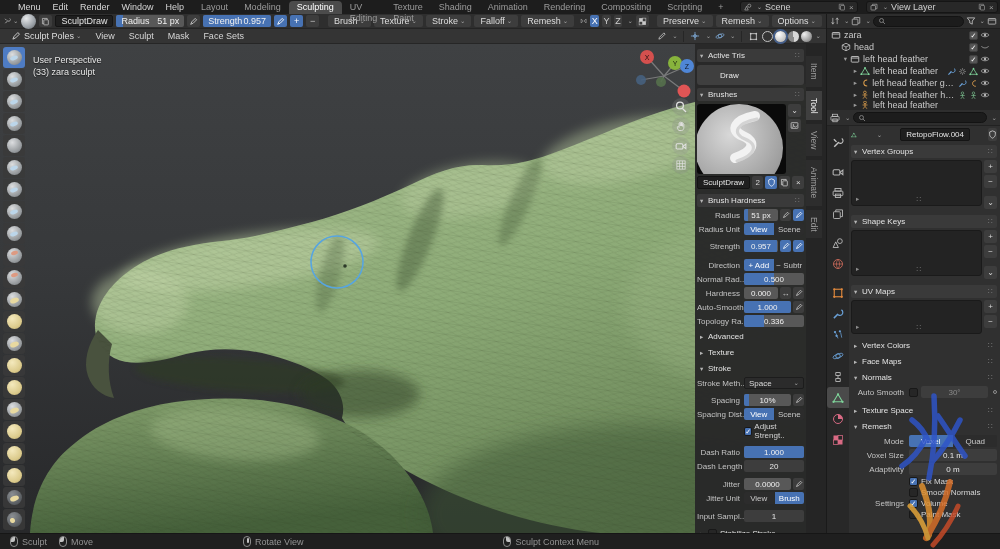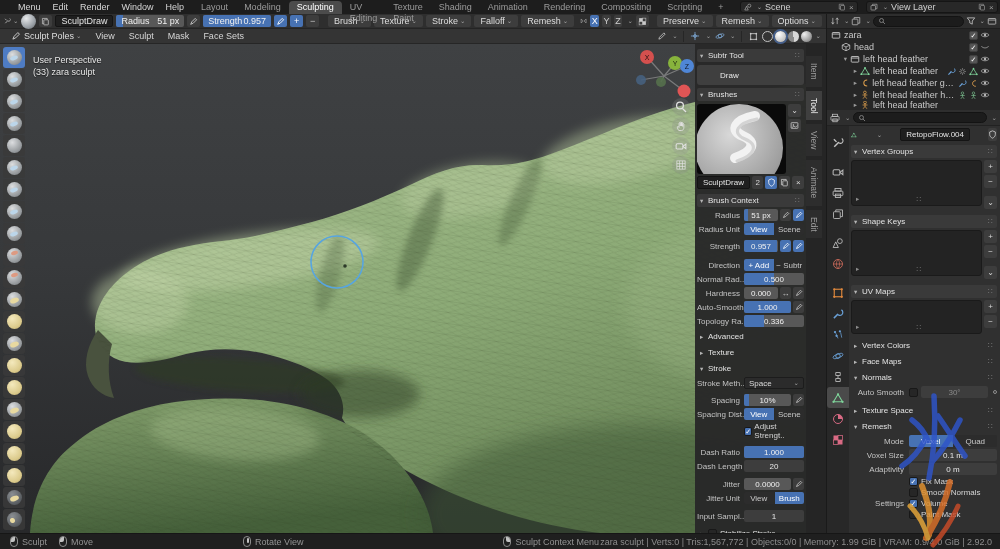--- a/index.html
+++ b/index.html
@@ -608,21 +608,21 @@
   <div class="tbtn">
       <span class="sph d">
         <i class="ay" style="width:5px;height:5px"></i>
       </span>
     </div>
 </div>
 
 <div id="npanel">
   <div class="ph">
     <span class="tri">▾</span>
-    <span>Subtr Tool</span>
+    <span>Active Tris</span>
     <span class="grip">∷</span>
   </div>
   <div style="display:flex;align-items:center;gap:5px;background:#3f3f3f;border-radius:3px;margin-top:3px;height:20px;padding:0 4px">
     <span style="width:14px;height:14px;border-radius:50%;background:radial-gradient(circle at 35% 30%,#e6e8ea,#9aa0a6 60%,#60646 8);flex:none"></span>
     <span style="color:#e8e8e8">Draw</span>
   </div>
   <div class="ph">
     <span class="tri">▾</span>
     <span>Brushes</span>
     <span class="grip">∷</span>
@@ -663,21 +663,21 @@
     <span class="sq">
         <svg class="ic" style="width:9px;height:9px">
           <use href="#i-copy"></use>
         </svg>
       </span>
     <span class="sq">×</span>
   </div>
 
   <div class="ph" style="margin-top:5px">
     <span class="tri">▾</span>
-    <span>Brush Context</span>
+    <span>Brush Hardness</span>
     <span class="grip">∷</span>
   </div>
   <div class="prow">
       <span class="plbl">Radius</span>
     <span class="pctl">
         <span class="sld cen">
           <i class="fl" style="width:12%"></i>
           <span>51 px</span>
         </span>
     <span class="ib" style="min-width:11px;width:11px">
@@ -1265,21 +1265,20 @@
     </span>
   <span>Move</span>
   <span class="ms m" style="margin-left:150px">
       <i></i>
     </span>
   <span>Rotate View</span>
   <span class="ms r" style="margin-left:200px">
       <i></i>
     </span>
   <span>Sculpt Context Menu</span>
-  <span id="stats">zara sculpt | Verts:0 | Tris:1,567,772 | Objects:0/0 | Memory: 1.99 GiB | VRAM: 0.9/4.0 GiB | 2.92.0</span>
 </div>
 
 <svg id="wmark" width="112" height="161" viewBox="0 0 112 161">
   <g fill="none" stroke="#2f55c9" stroke-width="5.5" stroke-linecap="round" opacity=".9">
     <path d="M46 8 C48 38,46 66,41 90"></path>
     <path d="M24 32 C32 38,37 45,40 53"></path>
     <path d="M14 78 C26 70,33 60,38 50"></path>
     <path d="M50 28 C60 42,68 56,77 68"></path>
     <path d="M72 32 C64 48,55 62,44 74"></path>
   </g>

